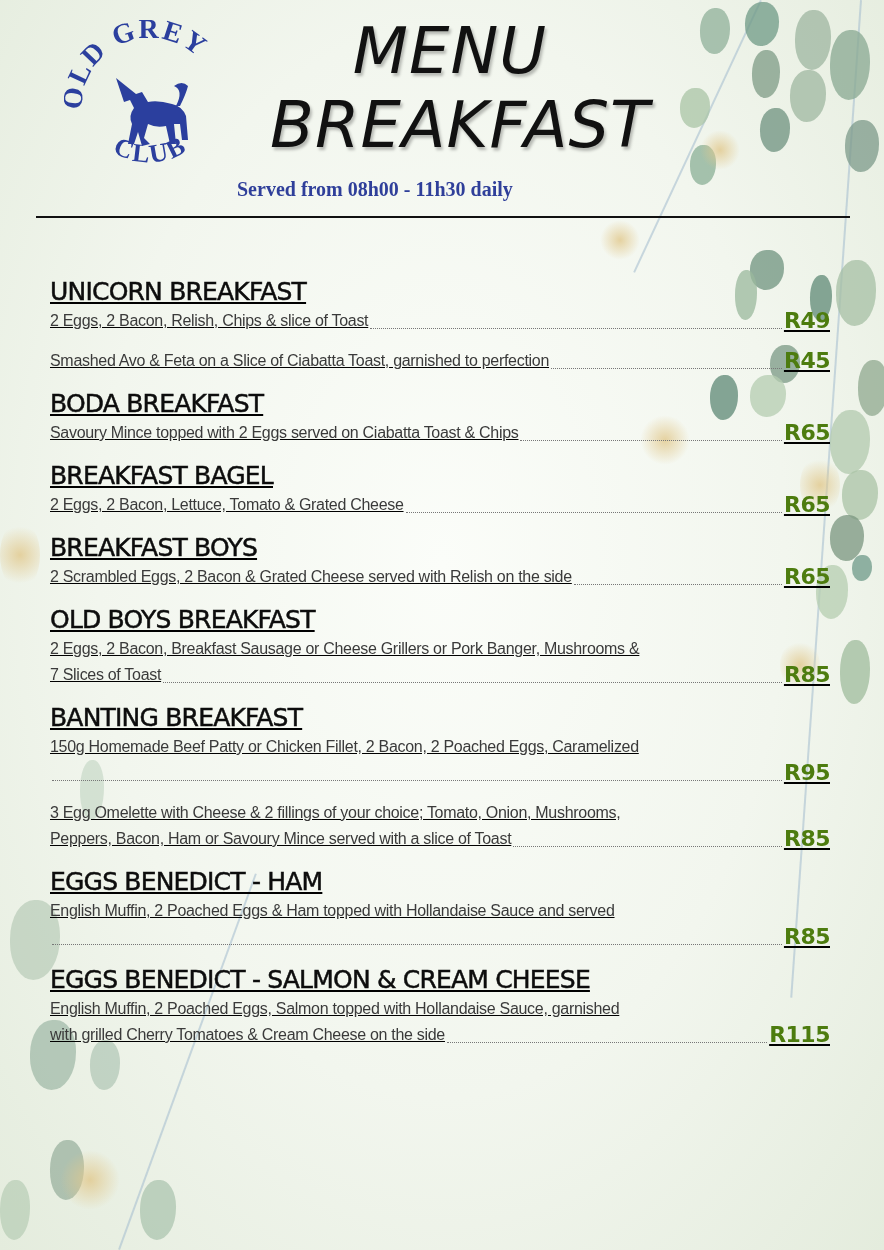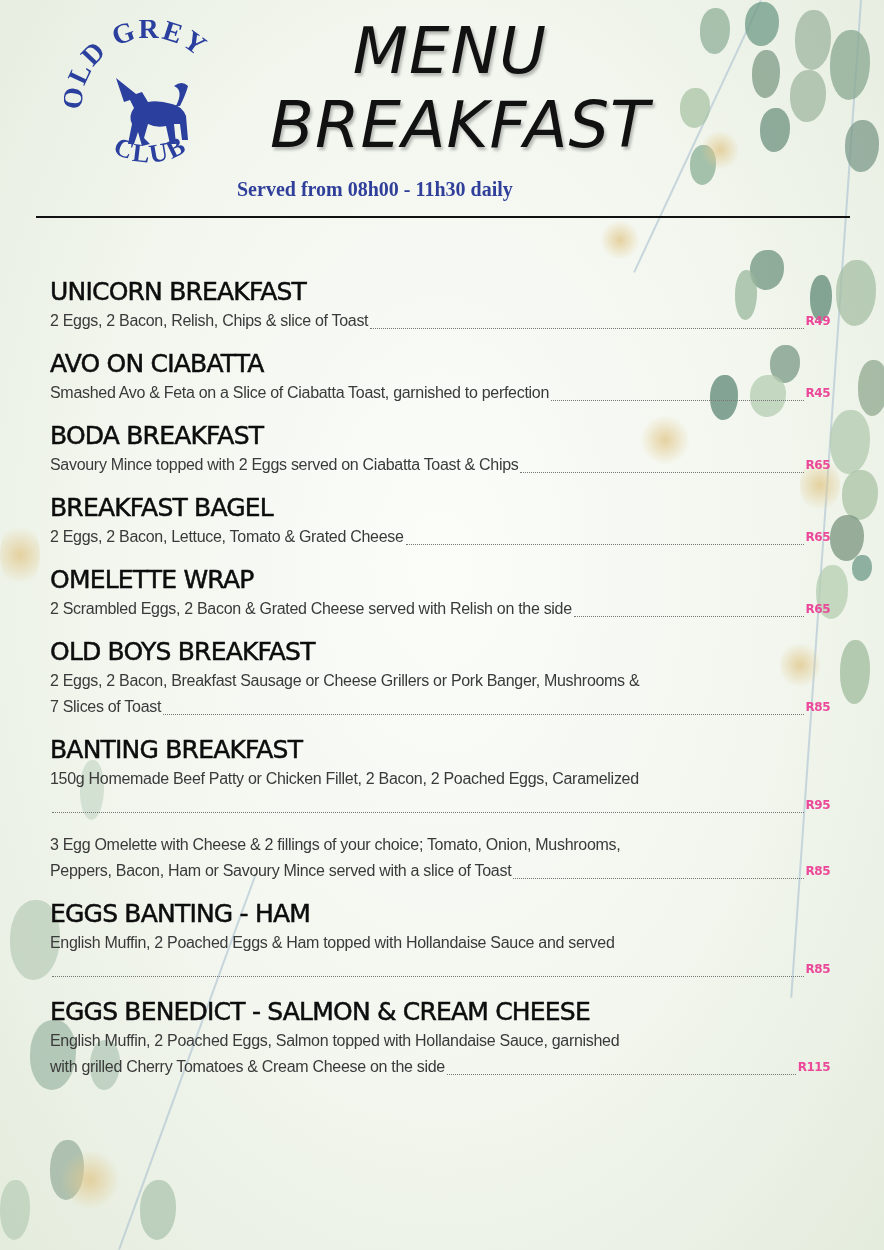--- a/index.html
+++ b/index.html
@@ -20,38 +20,38 @@
       font-size: 64px; line-height: 74px; color: #111; letter-spacing: 1px;
       text-shadow: 2px 3px 3px rgba(0,0,0,.25);
     }
     .served {
       position: absolute; left: 237px; top: 178px;
       font-family: "Liberation Serif", serif; font-weight: bold; font-size: 20px; color: #2f3f9a;
     }
     .rule { position: absolute; left: 36px; top: 216px; width: 814px; height: 2px; background: #111; }
 
     .menu { position: absolute; left: 50px; top: 276px; width: 780px; }
-    .item { margin-bottom: 14px; }
+    .item { margin-bottom: 14px; text-decoration: underline; }
     .item-name {
       font-family: "DejaVu Sans", sans-serif; font-size: 25px; line-height: 32px;
       color: #0d0d0d; letter-spacing: -0.8px; font-weight: 400;
       -webkit-text-stroke: 0.5px #0d0d0d;
     }
     .desc-line {
       display: flex; align-items: flex-end;
       font-family: "Liberation Sans Narrow", "Liberation Sans", sans-serif;
       font-size: 16px; line-height: 26px; color: #3a3a3a; transform-origin: left;
     }
     .desc-text { white-space: nowrap; letter-spacing: -0.3px; }
     .dots {
       flex: 1; border-bottom: 1.5px dotted #777; margin: 0 2px 5px 2px; min-width: 10px;
     }
     .price {
-      font-family: "DejaVu Sans", sans-serif; font-weight: bold; font-size: 12px;
-      color: #ec4899; letter-spacing: -0.5px;
+      font-family: "DejaVu Sans", sans-serif; font-weight: bold; font-size: 22px;
+      color: #4d7c0f; letter-spacing: -0.5px;
     }
   </style>
 </head>
 <body>
 
 <div class="leaves">
   <div class="stem" style="left:760px;top:0;height:300px;transform:rotate(25deg);"></div>
   <div class="stem" style="left:860px;top:0;height:1000px;transform:rotate(4deg);"></div>
   <div class="stem" style="left:120px;top:1250px;height:400px;transform:rotate(200deg);"></div>
   <div class="leaf" style="left:700px;top:8px;width:30px;height:46px;background:#8fb09a;"></div>
@@ -123,21 +123,20 @@
 <div class="menu" id="menu">
     <div class="item">
       <div class="item-name">UNICORN BREAKFAST</div>
       <div class="desc-line">
         <span class="desc-text">2 Eggs, 2 Bacon, Relish, Chips &amp; slice of Toast</span>
         <span class="dots"></span>
         <span class="price">R49</span>
       </div>
     </div>
     <div class="item">
-      <div class="item-name">AVO ON CIABATTA</div>
       <div class="desc-line">
         <span class="desc-text">Smashed Avo &amp; Feta on a Slice of Ciabatta Toast, garnished to perfection</span>
         <span class="dots"></span>
         <span class="price">R45</span>
       </div>
     </div>
     <div class="item">
       <div class="item-name">BODA BREAKFAST</div>
       <div class="desc-line">
         <span class="desc-text">Savoury Mince topped with 2 Eggs served on Ciabatta Toast &amp; Chips</span>
@@ -147,21 +146,21 @@
     </div>
     <div class="item">
       <div class="item-name">BREAKFAST BAGEL</div>
       <div class="desc-line">
         <span class="desc-text">2 Eggs, 2 Bacon, Lettuce, Tomato &amp; Grated Cheese</span>
         <span class="dots"></span>
         <span class="price">R65</span>
       </div>
     </div>
     <div class="item">
-      <div class="item-name">OMELETTE WRAP</div>
+      <div class="item-name">BREAKFAST BOYS</div>
       <div class="desc-line">
         <span class="desc-text">2 Scrambled Eggs, 2 Bacon &amp; Grated Cheese served with Relish on the side</span>
         <span class="dots"></span>
         <span class="price">R65</span>
       </div>
     </div>
     <div class="item">
       <div class="item-name">OLD BOYS BREAKFAST</div>
       <div class="desc-line">
         <span class="desc-text">2 Eggs, 2 Bacon, Breakfast Sausage or Cheese Grillers or Pork Banger, Mushrooms &amp;</span>
@@ -186,21 +185,21 @@
       <div class="desc-line">
         <span class="desc-text">3 Egg Omelette with Cheese &amp; 2 fillings of your choice;  Tomato, Onion, Mushrooms,</span>
       </div>
       <div class="desc-line">
         <span class="desc-text">Peppers, Bacon, Ham or Savoury Mince served with a slice of Toast</span>
         <span class="dots"></span>
         <span class="price">R85</span>
       </div>
     </div>
     <div class="item">
-      <div class="item-name">EGGS BANTING - HAM</div>
+      <div class="item-name">EGGS BENEDICT - HAM</div>
       <div class="desc-line">
         <span class="desc-text">English Muffin, 2 Poached Eggs &amp; Ham topped with Hollandaise Sauce and served</span>
       </div>
       <div class="desc-line">
         <span class="dots"></span>
         <span class="price">R85</span>
       </div>
     </div>
     <div class="item">
       <div class="item-name">EGGS BENEDICT - SALMON &amp; CREAM CHEESE</div>

